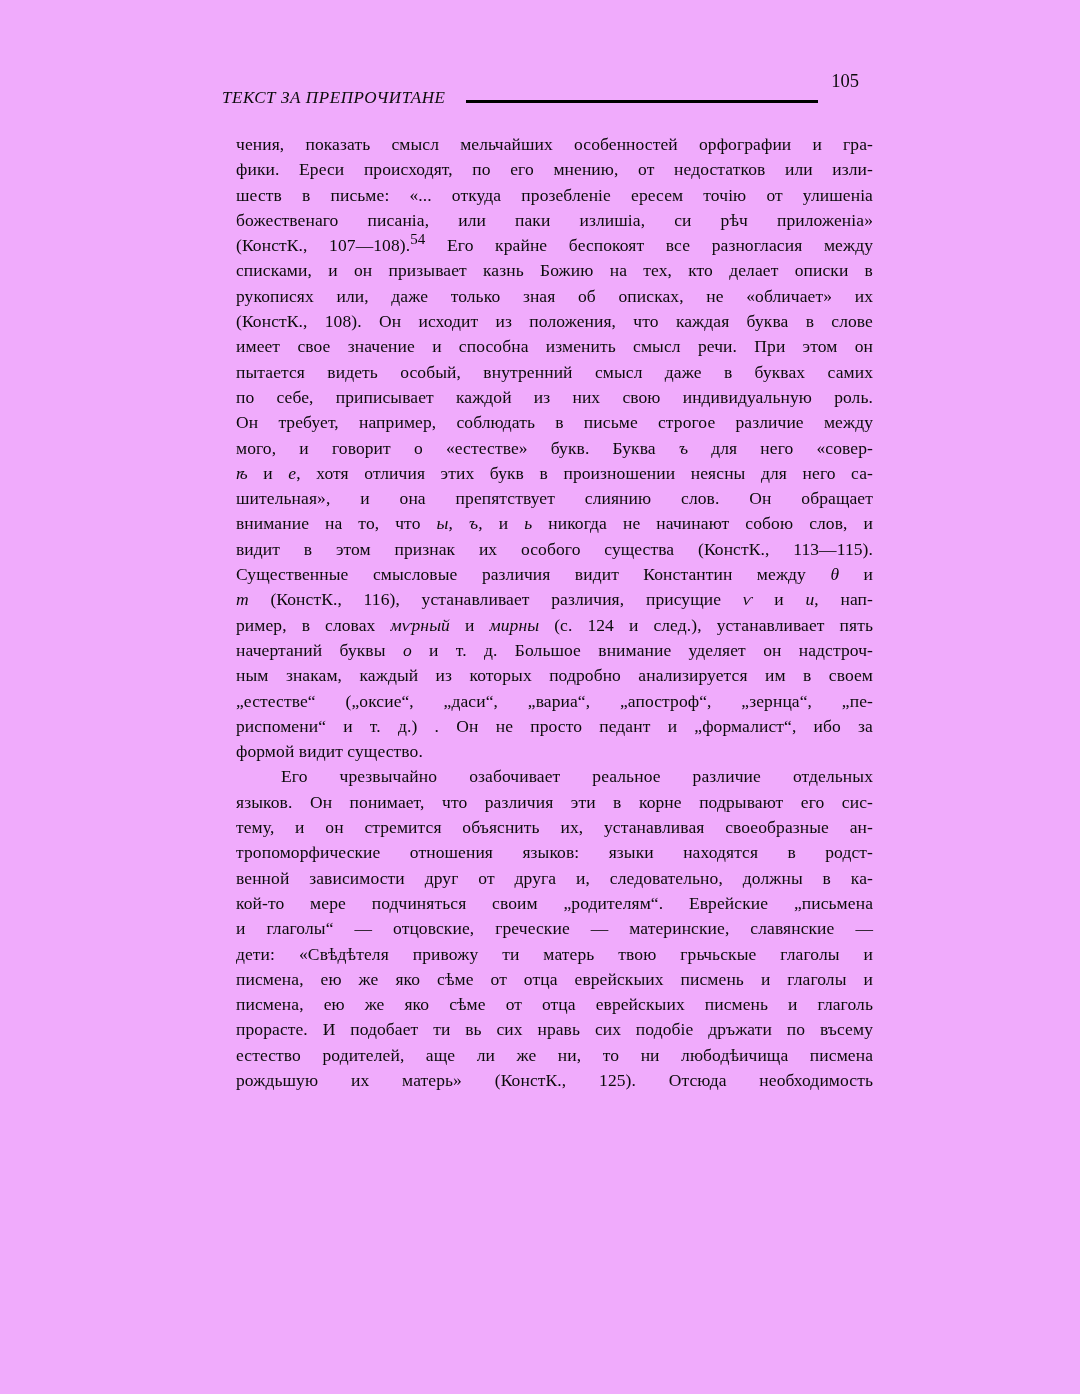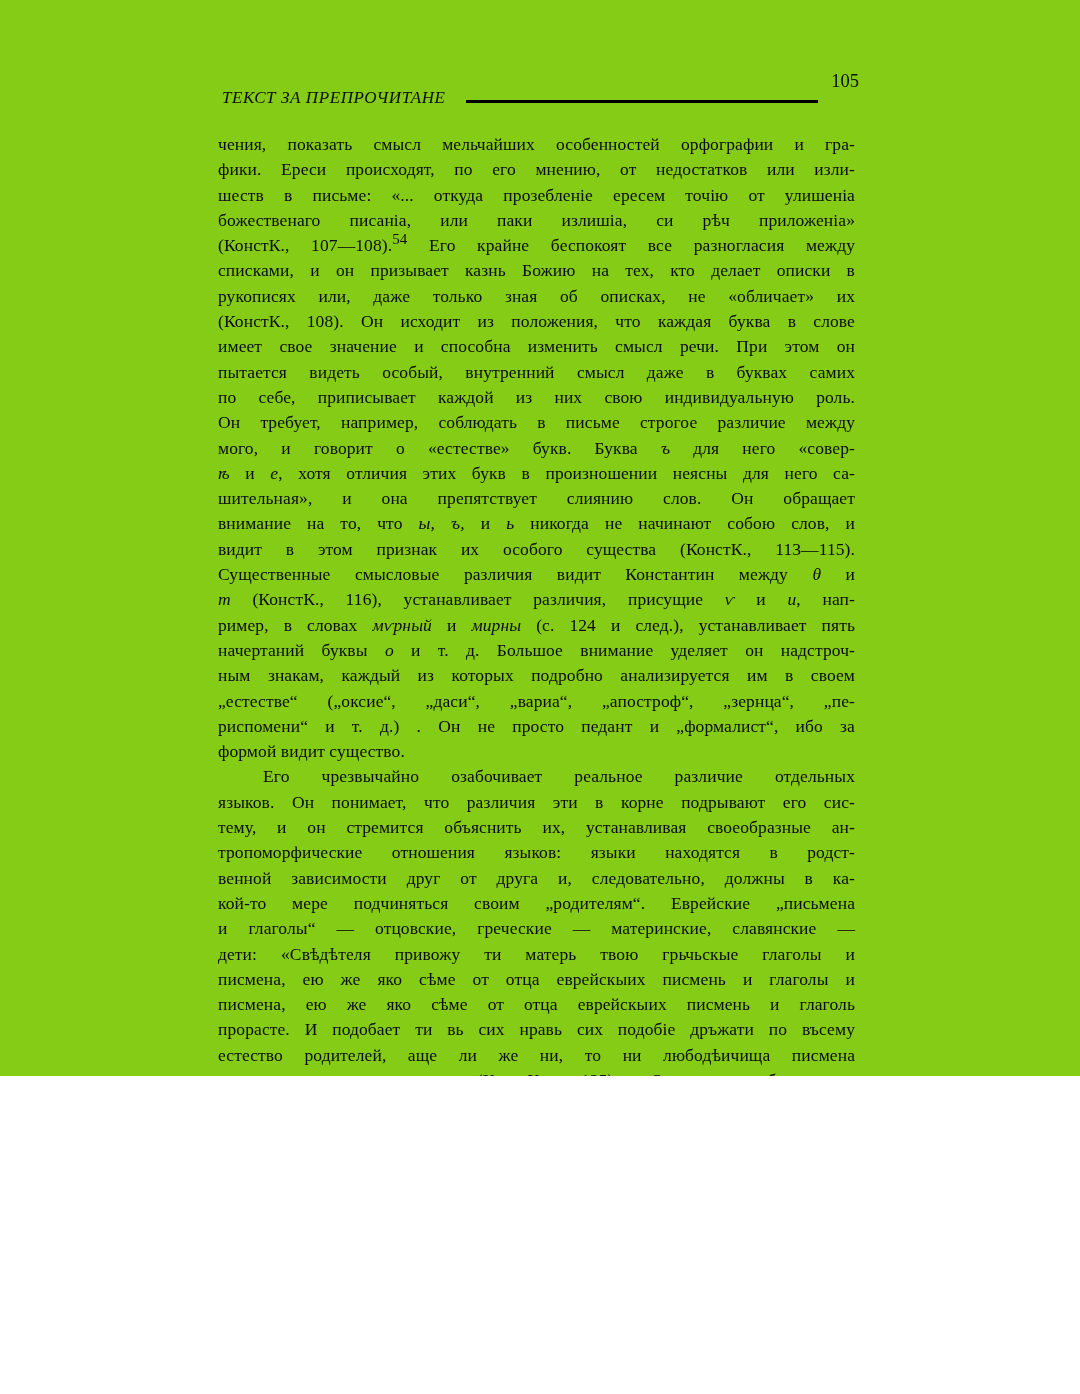--- a/index.html
+++ b/index.html
@@ -4,22 +4,22 @@
 <style>
   html, body { margin: 0; padding: 0; }
   body {
     width: 1080px; height: 1394px;
     background: #ffffff;
     font-family: "Liberation Serif", "DejaVu Serif", serif;
     color: #0b0b0b;
   }
   .page {
     position: relative;
-    width: 1080px; height: 1076px;
-    background: #84cc16;
+    width: 1080px; height: 1394px;
+    background: #f0abfc;
     overflow: hidden;
   }
   .header {
     position: absolute;
     left: 222px; top: 72px;
     width: 637px;
     display: flex;
     align-items: flex-end;
   }
   .running-title {
@@ -34,21 +34,21 @@
     background: #000;
     margin: 0 13px 5px 20px;
   }
   .page-number {
     font-size: 18.5px;
     line-height: 1;
     margin-bottom: 17px;
   }
   .body-text {
     position: absolute;
-    left: 218px; top: 132px;
+    left: 236px; top: 132px;
     width: 637px;
     font-size: 17.5px;
     line-height: 25.3px;
     letter-spacing: 0.1px;
   }
   .line {
     text-align: justify;
     text-align-last: justify;
     height: 25.3px;
   }

